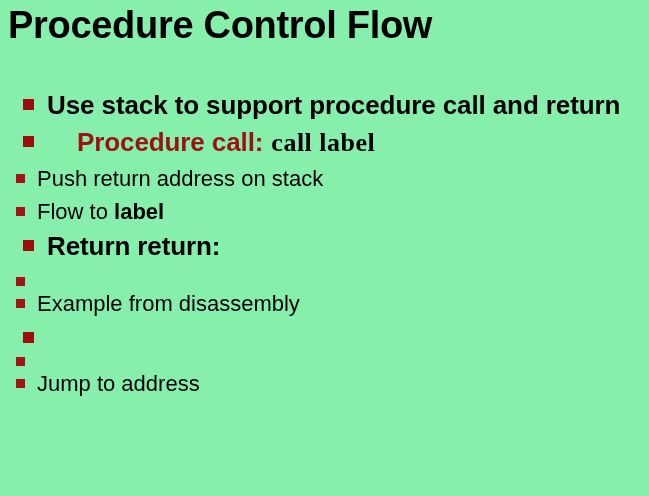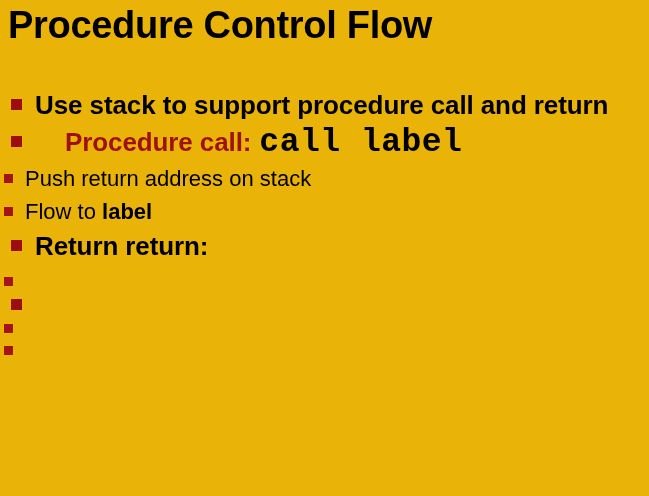--- a/index.html
+++ b/index.html
@@ -12,41 +12,41 @@
     height: 496px;
     overflow: hidden;
     font-family: "Liberation Sans", sans-serif;
     -webkit-font-smoothing: antialiased;
   }
 
   .slide {
     position: relative;
     width: 649px;
     height: 496px;
-    background: #eab308;
+    background: #86efac;
     box-sizing: border-box;
   }
 
   
   .slide-title {
     position: absolute;
     left: 8px;
     top: 2px;
     font-size: 38px;
     font-weight: bold;
     color: #000000;
     letter-spacing: -0.3px;
     line-height: 46px;
     white-space: nowrap;
   }
 
   
   .body-list {
     position: absolute;
-    left: 4px;
+    left: 16px;
     top: 88px;
     width: 594px;
   }
 
   .bullet-row {
     display: flex;
     align-items: flex-start;
     width: 100%;
     box-sizing: border-box;
   }
@@ -97,24 +97,24 @@
   
   .run-red {
     color: #9e1111;
     font-weight: bold;
     margin-left: 30px;
   }
   .run-black {
     color: #000000;
   }
   .run-mono {
-    font-family: Liberation Mono, monospace;
+    font-family: Liberation Serif, serif;
     font-weight: bold;
     color: #000000;
-    font-size: 33px;
+    font-size: 26px;
     letter-spacing: 0.5px;
   }
   .run-bolditalic {
     font-weight: bold;
     color: #000000;
   }
   .sp {
     display: inline-block;
     width: 8px;
   }
@@ -143,24 +143,29 @@
         <span class="marker"></span>
         <div class="bullet-text"><span class="run-black">Flow to </span><span class="run-bolditalic">label</span></div>
       </div>
       <div class="bullet-row level-1">
         <span class="marker"></span>
         <div class="bullet-text"><span class="run-black">Return return:</span></div>
       </div>
       <div class="bullet-row level-2">
         <span class="marker"></span>
       </div>
+      <div class="bullet-row level-2">
+        <span class="marker"></span>
+        <div class="bullet-text"><span class="run-black">Example from disassembly</span></div>
+      </div>
       <div class="bullet-row level-1">
         <span class="marker"></span>
       </div>
       <div class="bullet-row level-2">
         <span class="marker"></span>
       </div>
       <div class="bullet-row level-2">
         <span class="marker"></span>
+        <div class="bullet-text"><span class="run-black">Jump to address</span></div>
       </div>
     </div>
 
 </div>
 
 </body></html>

